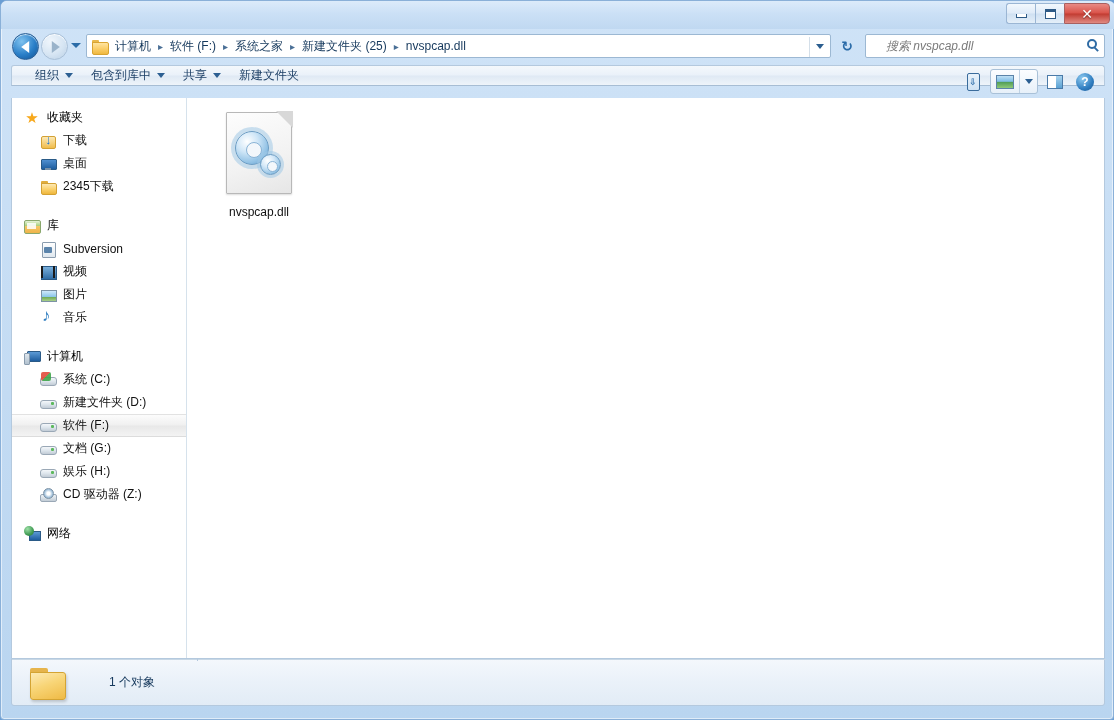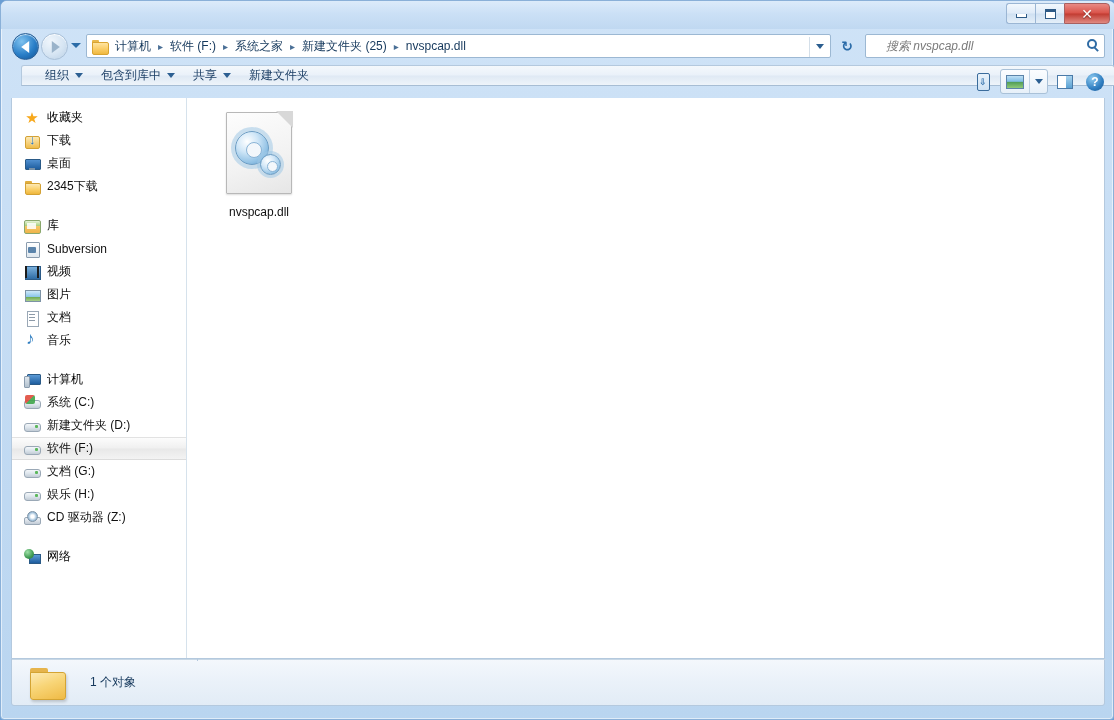--- a/index.html
+++ b/index.html
@@ -198,21 +198,21 @@
     content: ""; position: absolute;
     right: -4px; bottom: -3px;
     width: 6px; height: 2px;
     background: #2f6ba4;
     transform: rotate(45deg);
   }
 
   
   .toolbar {
     position: absolute;
-    left: 20px; top: 64px;
+    left: 10px; top: 64px;
     width: 1094px; height: 21px;
     background: linear-gradient(180deg, #f4f8fc 0%, #eaf1f9 48%, #dfe9f4 52%, #eef4fa 100%);
     border: 1px solid #b4c9de;
     border-bottom: 1px solid #a7bdd4;
     border-radius: 3px 3px 0 0;
     display: flex; align-items: center;
   }
   .tb-item {
     font-size: 12px; color: #1c3f66;
     padding: 4px 9px;
@@ -292,21 +292,21 @@
     border-right: 1px solid #d6e2ec;
     padding-top: 8px;
     overflow: hidden;
   }
   .nav-group-head {
     display: flex; align-items: center;
     height: 23px; padding-left: 12px; gap: 7px;
   }
   .nav-item {
     display: flex; align-items: center;
-    height: 23px; padding-left: 12px; gap: 7px;
+    height: 23px; padding-left: 28px; gap: 7px;
     position: relative;
   }
   .nav-item.selected {
     background: linear-gradient(180deg, #fcfcfc 0%, #f0f0f0 48%, #e8e8e8 52%, #f3f3f3 100%);
     border-top: 1px solid #e2e2e2;
     border-bottom: 1px solid #dcdcdc;
     height: 23px;
   }
   .nav-label {
     font-size: 12px; color: #111111; white-space: nowrap;
@@ -562,21 +562,21 @@
   }
   .status-folder::after {
     content: ""; position: absolute; left: 0; top: 7px;
     width: 34px; height: 26px;
     background: linear-gradient(160deg, #fdeab4 0%, #f8d577 45%, #efba45 100%);
     border: 1px solid #d4a433;
     border-radius: 0 3px 3px 3px;
     box-shadow: 1px 2px 3px rgba(0,0,0,0.18);
   }
   .status-text {
-    margin-left: 20px;
+    margin-left: 39px;
     font-size: 12px; color: #15385c;
   }
   .status-divider {
     position: absolute;
     left: 0; top: 0; width: 1094px; height: 1px;
     background: #c7d7e5;
   }
   .status-vsep {
     position: absolute; left: 185px; top: -1px;
     width: 1px; height: 3px; background: #b4c9de;
@@ -706,24 +706,20 @@
         </div>
         <div class="nav-item">
           <span class="ico ico-video"></span>
           <span class="nav-label">视频</span>
         </div>
         <div class="nav-item">
           <span class="ico ico-picture"></span>
           <span class="nav-label">图片</span>
         </div>
         <div class="nav-item">
-          <span class="ico ico-doc"></span>
-          <span class="nav-label">文档</span>
-        </div>
-        <div class="nav-item">
           <span class="ico ico-music"></span>
           <span class="nav-label">音乐</span>
         </div>
         <div class="nav-spacer"></div>
         <div class="nav-group-head">
           <span class="ico ico-computer"></span>
           <span class="nav-label">计算机</span>
         </div>
         <div class="nav-item">
           <span class="ico ico-drive-sys"></span>

